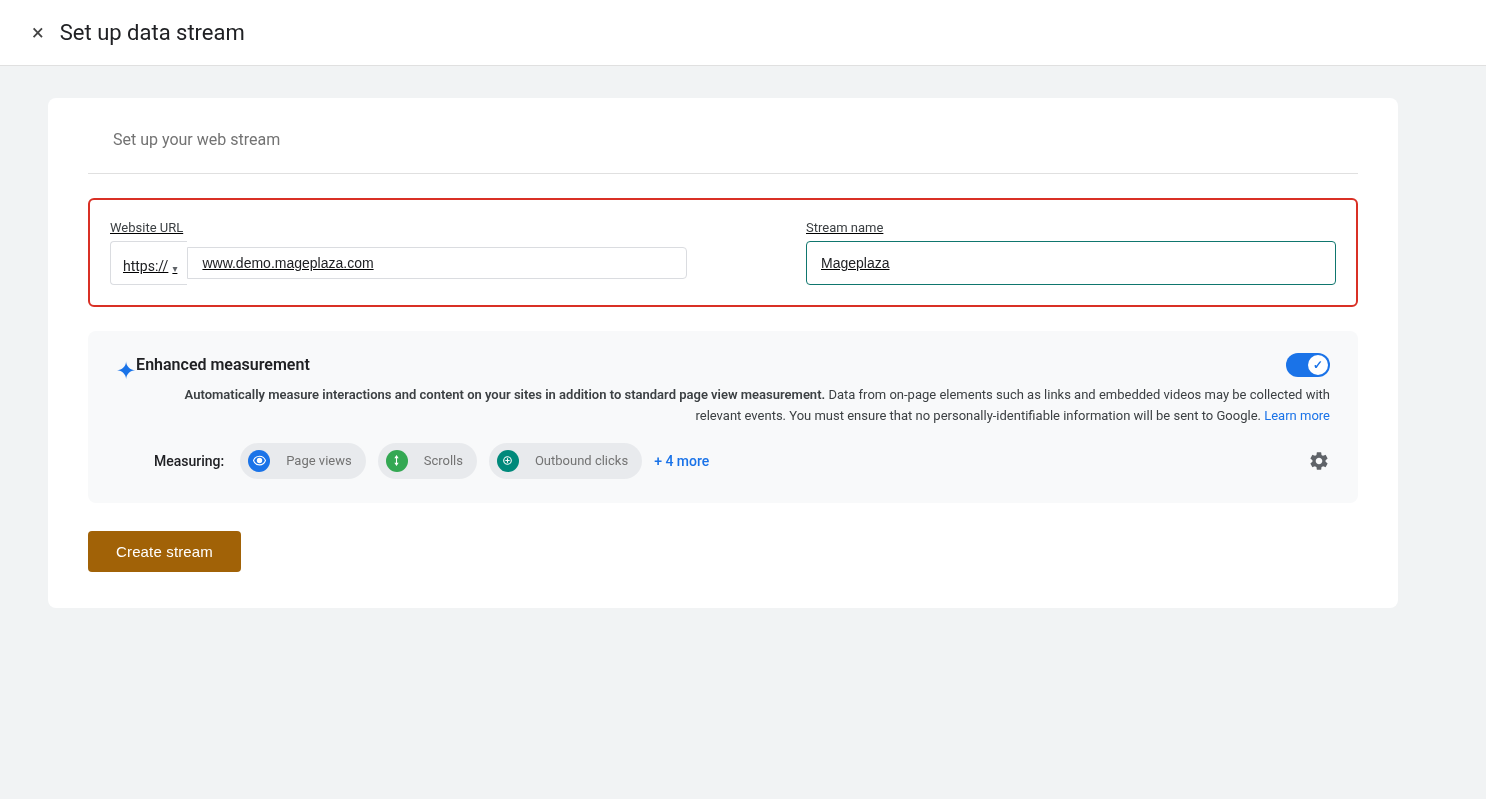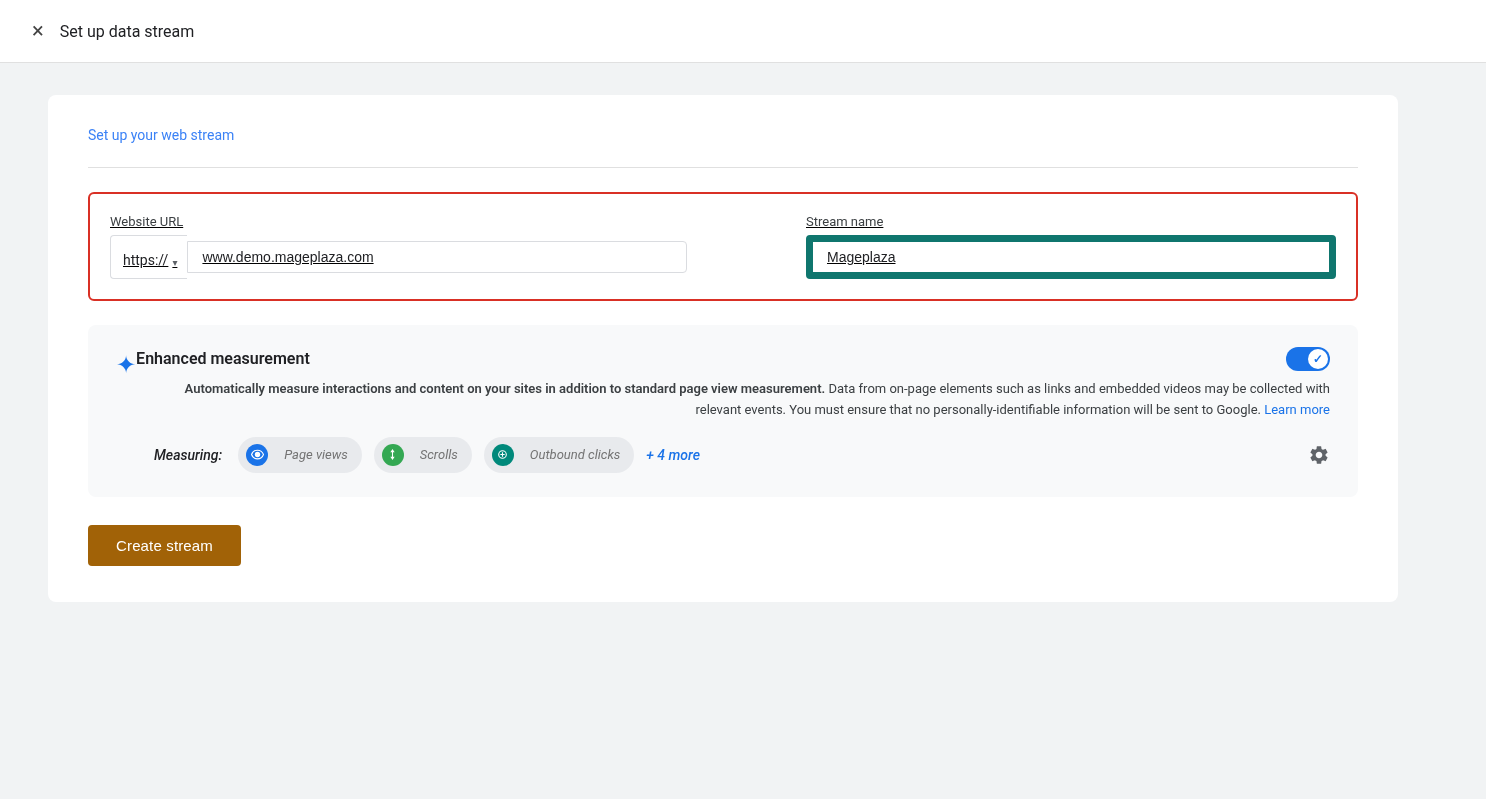--- a/index.html
+++ b/index.html
@@ -22,39 +22,40 @@
       gap: 16px;
       border-bottom: 1px solid #e0e0e0;
     }
     .close-icon {
       font-size: 22px;
       color: #444;
       cursor: pointer;
       line-height: 1;
     }
     .header-title {
-      font-size: 16px;
+      font-size: 22px;
       font-weight: 400;
       color: #202124;
       letter-spacing: 0;
     }
     .main-content {
       padding: 32px 48px;
     }
     .card {
       background: #fff;
       border-radius: 8px;
       padding: 32px 40px 36px 40px;
       max-width: 1350px;
     }
     .card-subtitle {
-      font-size: 14px;
-      color: #3b82f6;
+      font-size: 16px;
+      color: #737373;
       margin-bottom: 24px;
       font-weight: 400;
+      margin-left: 25px;
     }
     .divider {
       border: none;
       border-top: 1px solid #e0e0e0;
       margin-bottom: 24px;
     }
     .url-section {
       border: 2px solid #d93025;
       border-radius: 6px;
       padding: 20px 20px 20px 20px;
@@ -111,21 +112,21 @@
       border: 1px solid #dadce0;
       border-radius: 0 4px 4px 0;
       padding: 10px 14px;
       font-size: 14px;
       color: #202124;
       height: 32px;
       width: 500px;
       outline: none;
     }
     .name-input {
-      border: 7px solid #0f766e;
+      border: 1px solid #0f766e;
       border-radius: 4px;
       padding: 10px 14px;
       font-size: 14px;
       color: #202124;
       height: 44px;
       width: 100%;
       outline: none;
     }
     .enhanced-card {
       background: #f8f9fa;
@@ -193,21 +194,20 @@
       color: #1a73e8;
       text-decoration: none;
       font-size: 13px;
     }
     .measuring-row {
       display: flex;
       align-items: center;
       gap: 12px;
       margin-top: 16px;
       flex-wrap: wrap;
-      font-style: italic;
     }
     .measuring-label {
       font-size: 14px;
       color: #202124;
       font-weight: 500;
       margin-right: 4px;
     }
     .chip {
       display: flex;
       align-items: center;

